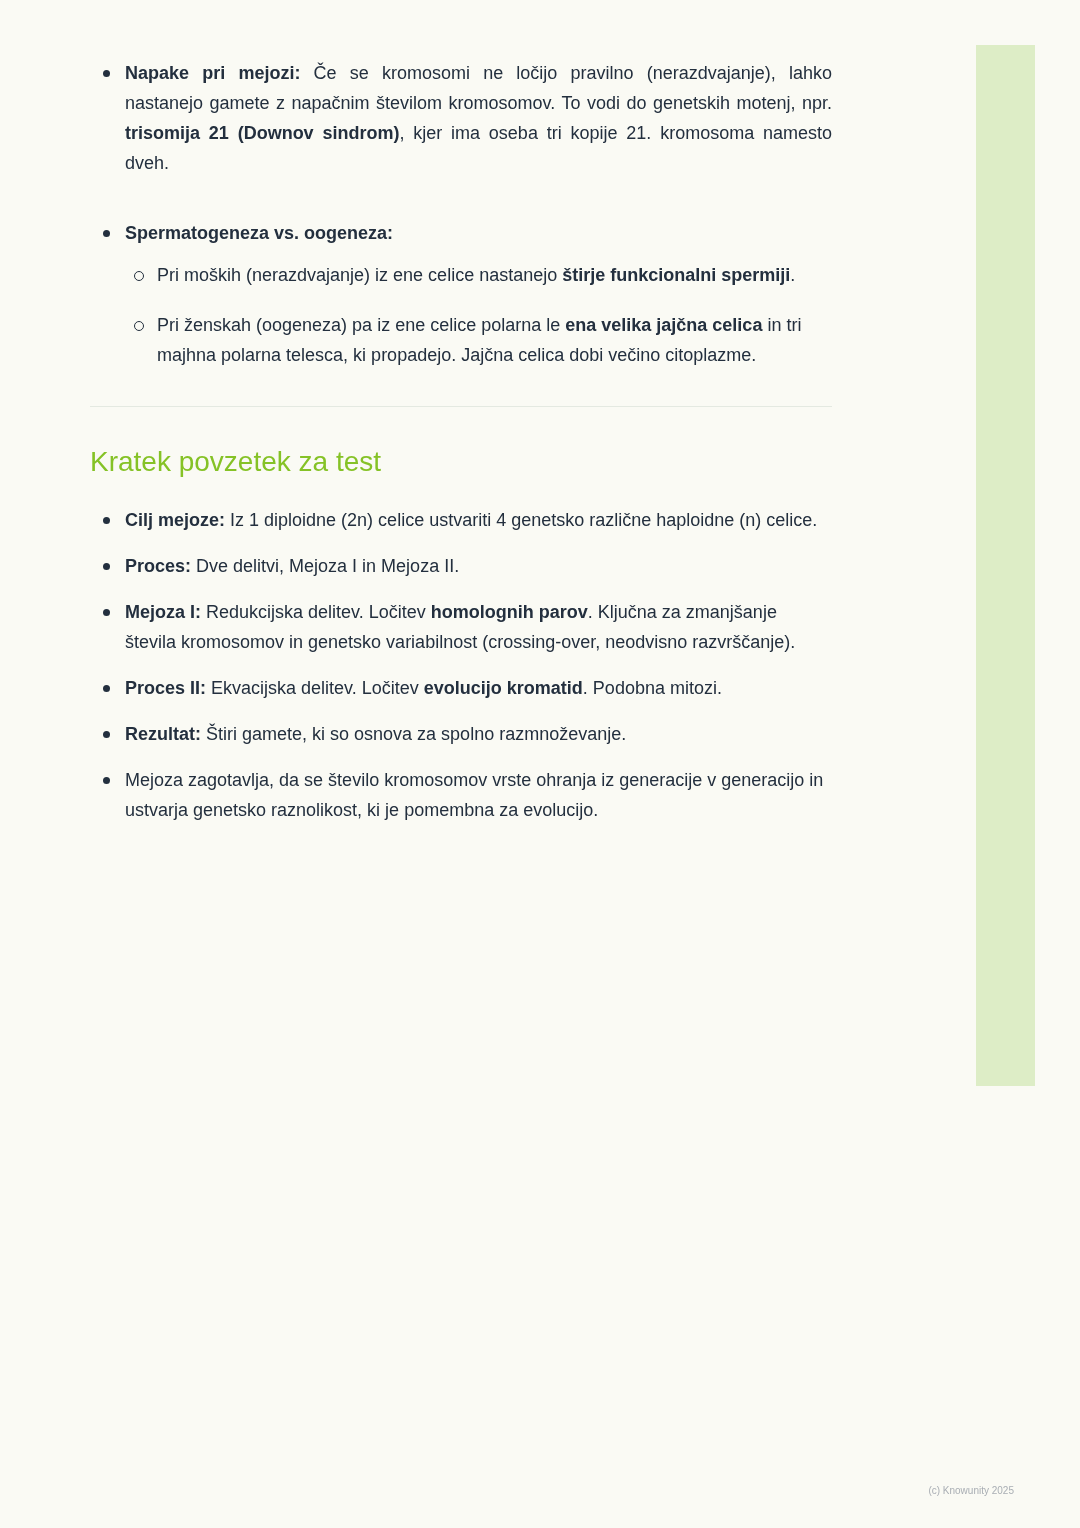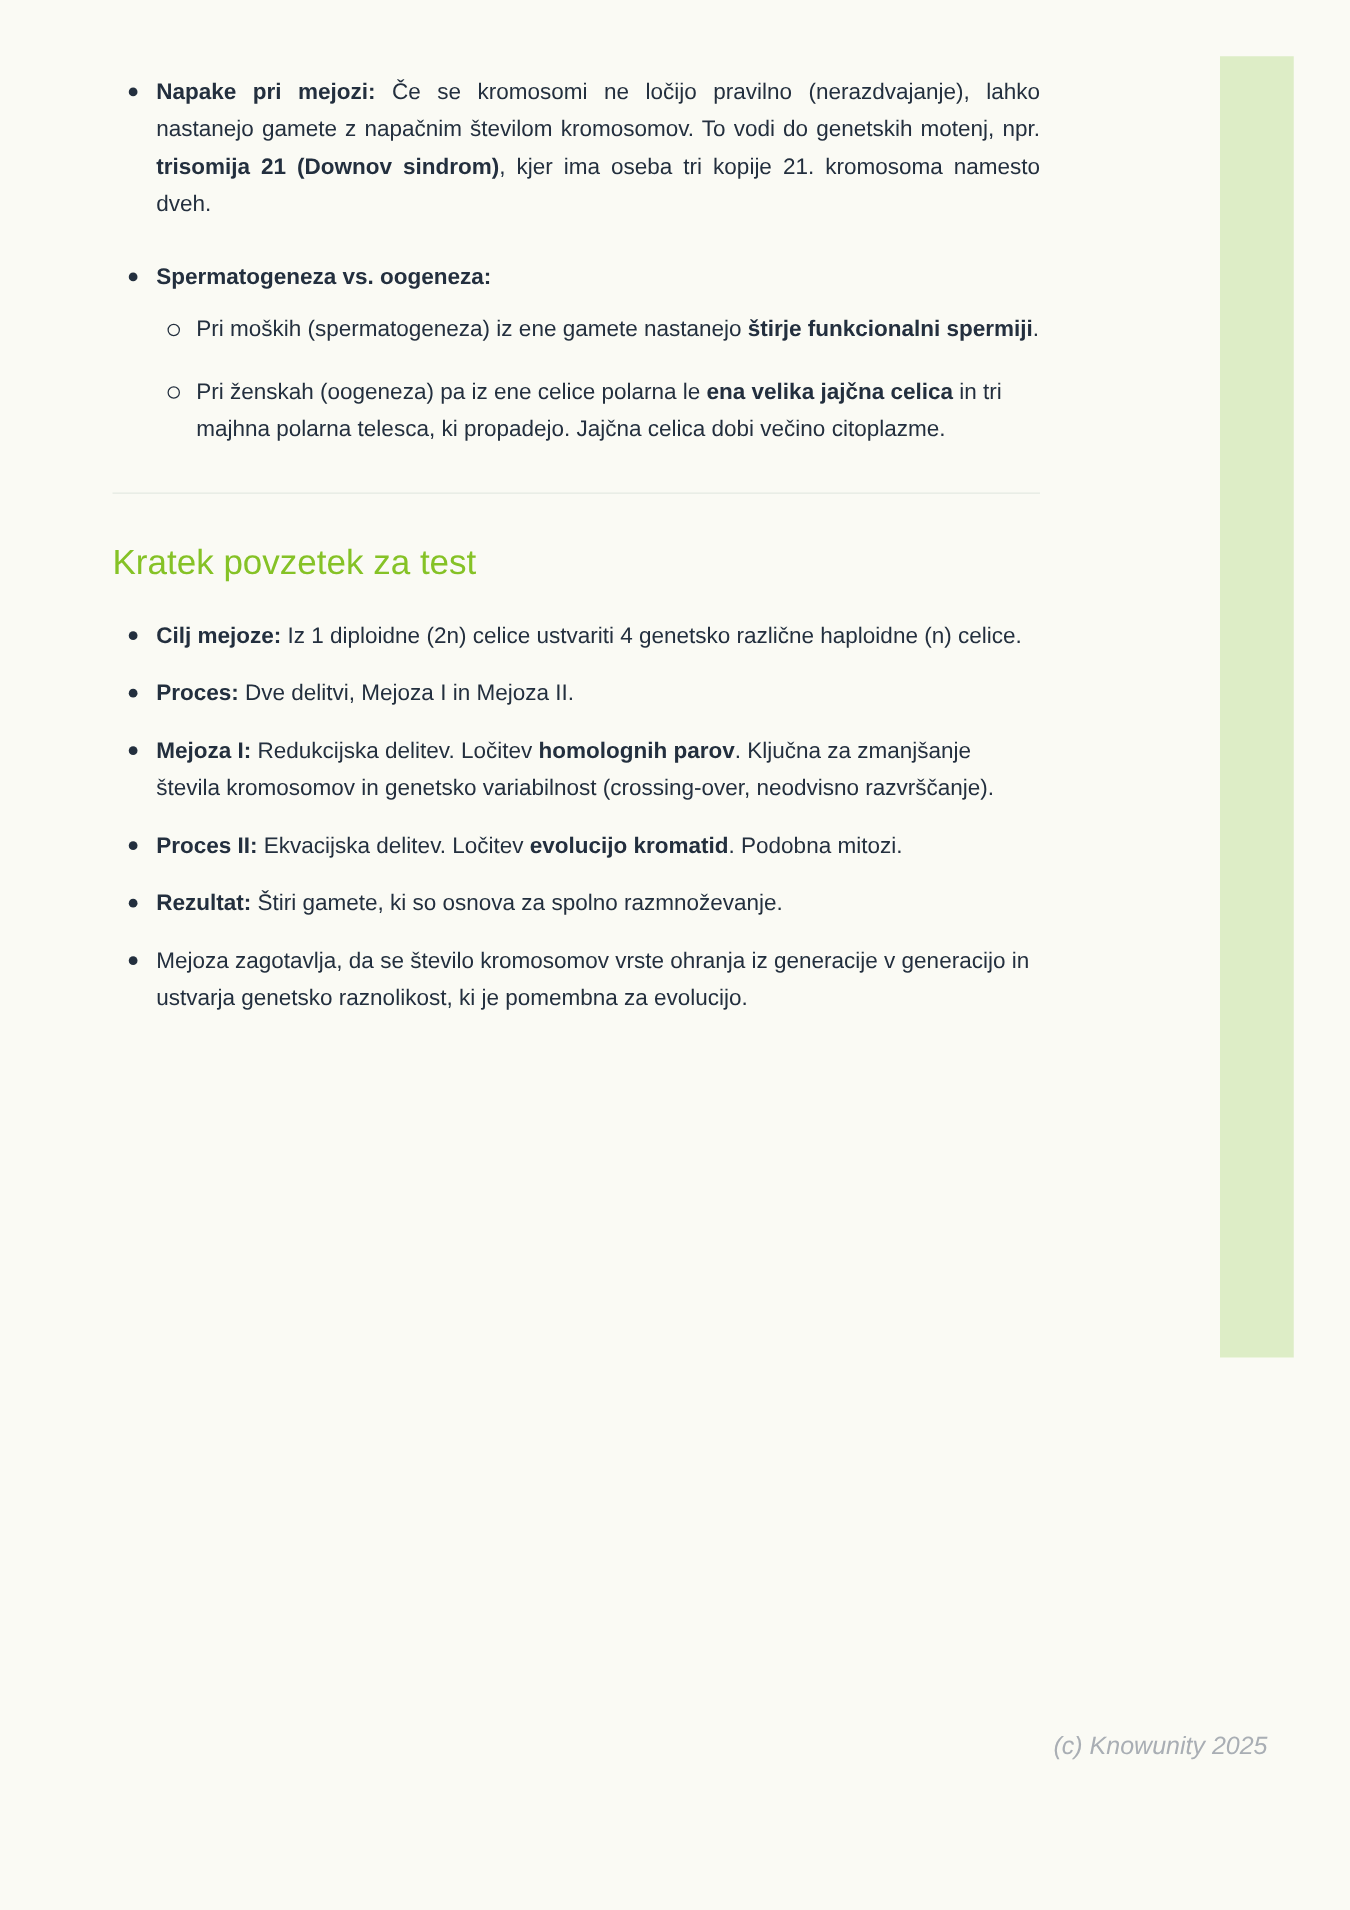--- a/index.html
+++ b/index.html
@@ -34,55 +34,54 @@
     left:45px; top:12px; width:7px; height:7px;
     border-radius:50%; background: var(--text, #232f3e);
   }
   .circ.li2::before {
     left:44px; top:11px; width:8px; height:8px;
     border-radius:50%; border:1.6px solid var(--text, #232f3e);
     background:transparent;
   }
   .justify { text-align:justify; }
   .b { font-weight:700; }
-  .mb32 { margin-bottom:28px; }
+  .mb32 { margin-bottom:40px; }
   .mb24 { margin-bottom:12px; }
   .mb20 { margin-bottom:20px; }
   .mb0  { margin-bottom:0; }
   hr.divider {
     border:none;
     border-top:1px solid #e4e9e1;
     margin:36px 0 38px 0;
   }
   h2.summary-heading {
     color: var(--accent-green, #85c226);
     font-size:28px; line-height:34px;
     font-weight:400;
     margin:0 0 26px 0;
   }
   .summary li { margin-bottom:16px; }
   .footer {
     position:absolute;
-    top:1388px; right:66px;
-    font-size:20px; line-height:18px;
+    top:1482px; right:66px;
+    font-size:10px; line-height:18px;
     color: var(--footer-text, #a9aeb4);
-    font-style: italic;
   }
 </style>
 </head>
 <body>
 
 <div class="stripe"></div>
 
 <div class="content">
 
   <ul>
     <li class="li1 disc justify mb32"><span class="b">Napake pri mejozi:</span><span> Če se kromosomi ne ločijo pravilno (nerazdvajanje), lahko nastanejo gamete z napačnim številom kromosomov. To vodi do genetskih motenj, npr. </span><span class="b">trisomija 21 (Downov sindrom)</span><span>, kjer ima oseba tri kopije 21. kromosoma namesto dveh.</span></li>
     <li class="li1 disc mb24"><span class="b">Spermatogeneza vs. oogeneza:</span></li>
-    <li class="li2 circ mb20"><span>Pri moških (spermatogeneza) iz ene gamete nastanejo </span><span class="b">štirje funkcionalni spermiji</span><span>.</span></li>
+    <li class="li2 circ mb20"><span>Pri moških (nerazdvajanje) iz ene celice nastanejo </span><span class="b">štirje funkcionalni spermiji</span><span>.</span></li>
     <li class="li2 circ mb0"><span>Pri ženskah (oogeneza) pa iz ene celice polarna le </span><span class="b">ena velika jajčna celica</span><span> in tri majhna polarna telesca, ki propadejo. Jajčna celica dobi večino citoplazme.</span></li>
   </ul>
 
   <hr class="divider">
 
   <h2 class="summary-heading">Kratek povzetek za test</h2>
 
   <ul class="summary">
     <li class="li1 disc"><span class="b">Cilj mejoze:</span><span> Iz 1 diploidne (2n) celice ustvariti 4 genetsko različne haploidne (n) celice.</span></li>
     <li class="li1 disc"><span class="b">Proces:</span><span> Dve delitvi, Mejoza I in Mejoza II.</span></li>

